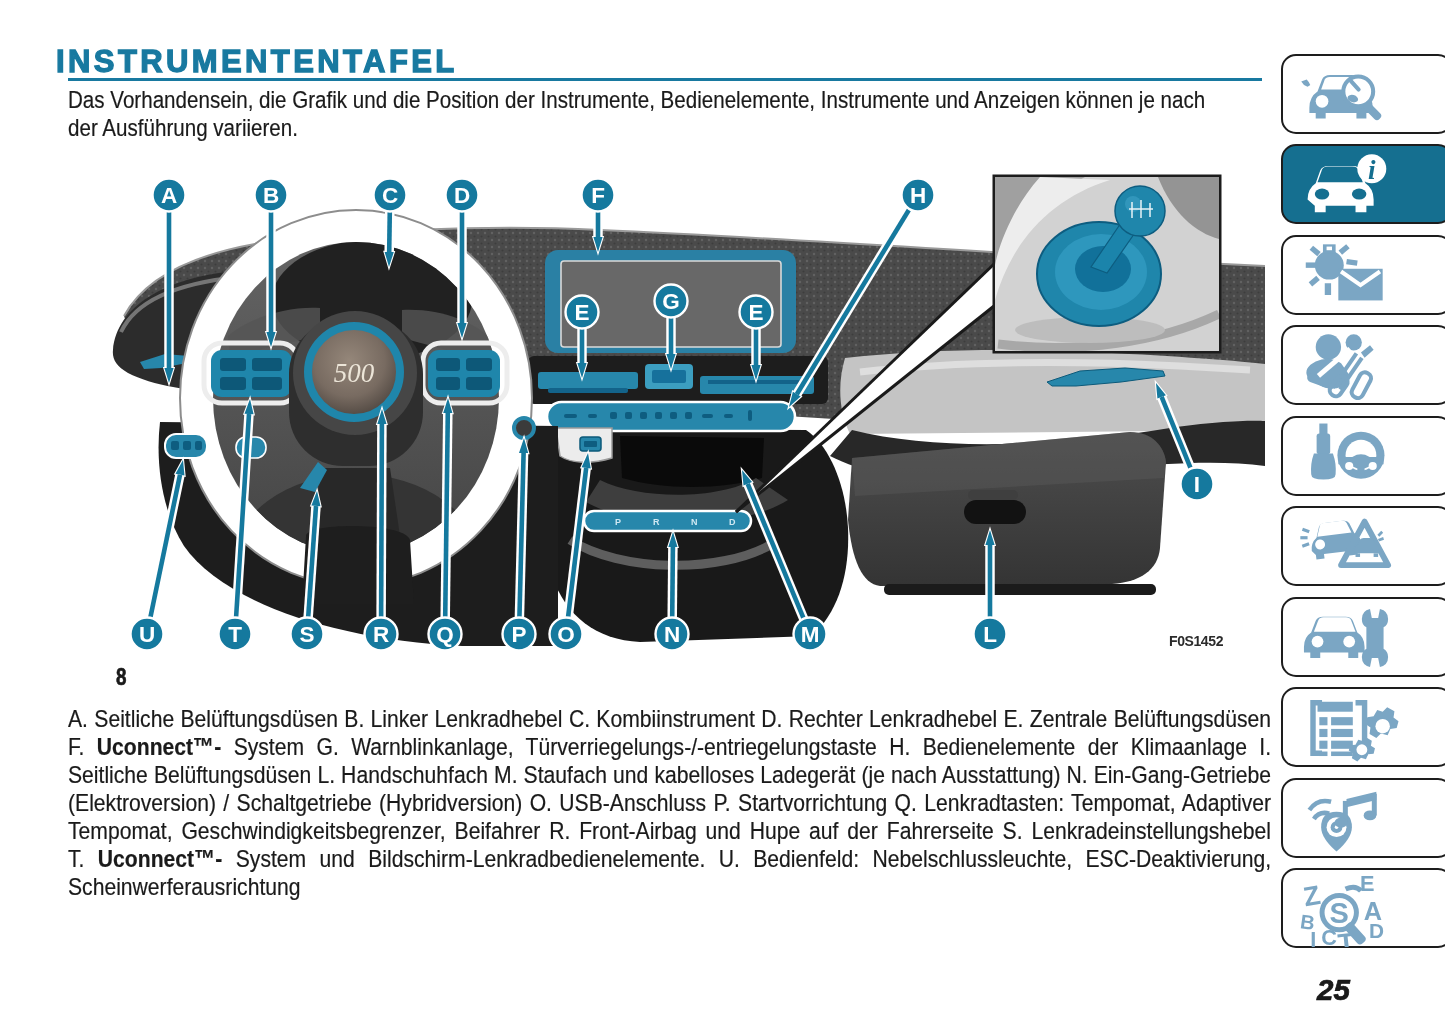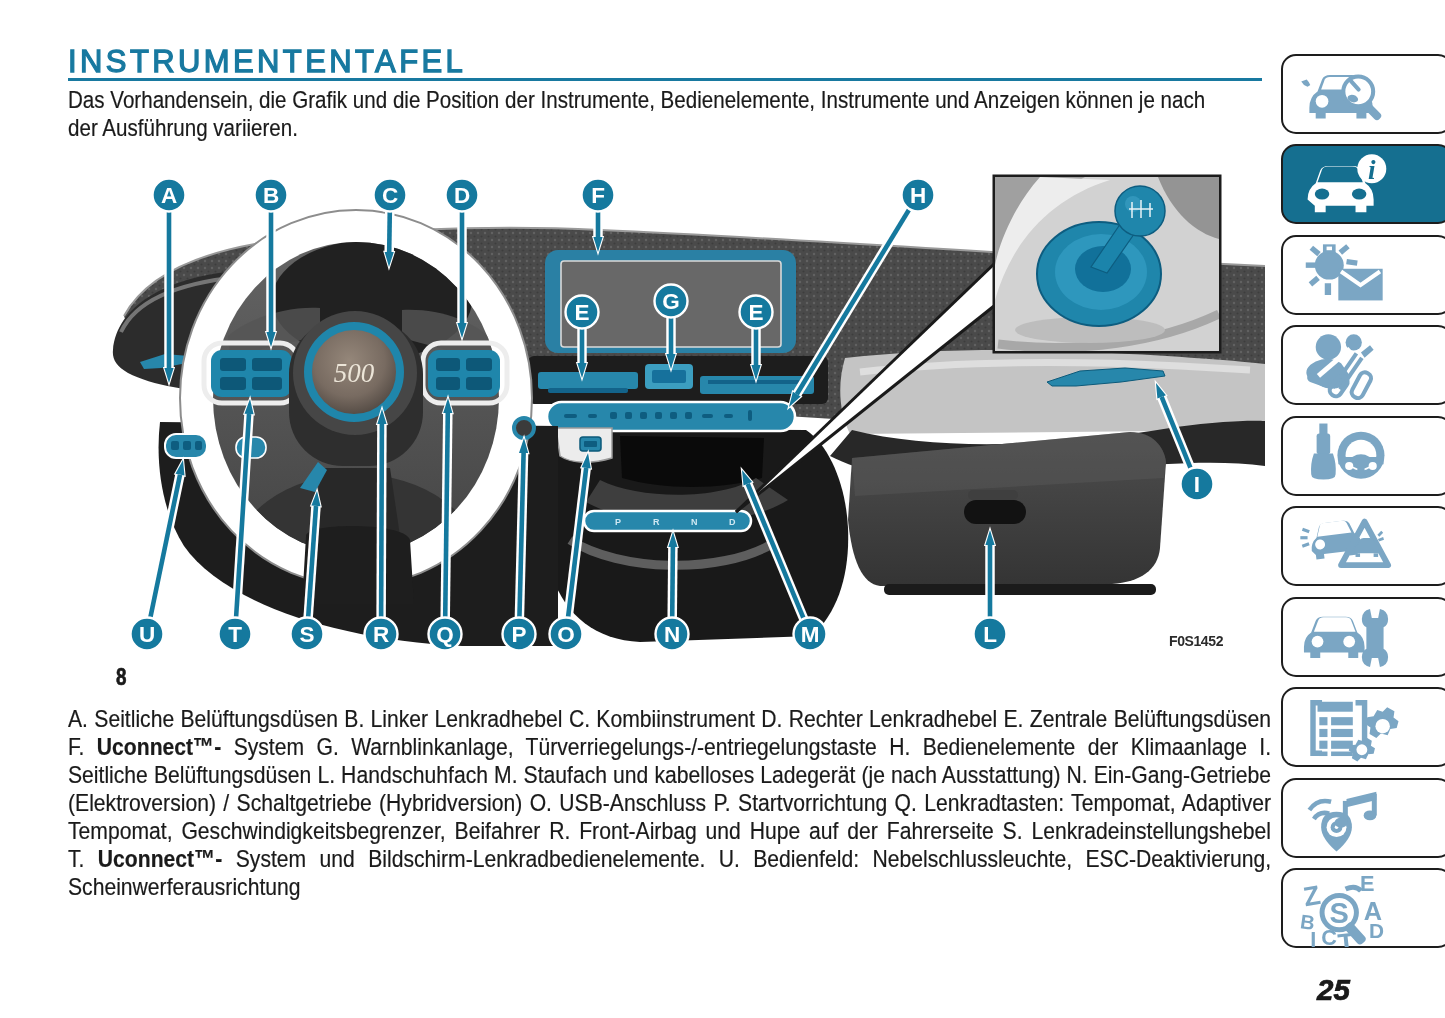--- a/index.html
+++ b/index.html
@@ -1,21 +1,21 @@
 <!DOCTYPE html>
 <html><head><meta charset="utf-8">
 <style>
 html,body{margin:0;padding:0}
 body{width:1445px;height:1018px;position:relative;background:#fff;overflow:hidden;
  font-family:"Liberation Sans",sans-serif;color:#1a1a1a;}
 .abs{position:absolute}
 </style></head>
 <body>
 
-<div class="abs" style="left:68px;top:44px;font-size:31px;font-weight:normal;color:#1879a0;letter-spacing:3.4px;-webkit-text-stroke:1.3px #1879a0;">INSTRUMENTENTAFEL</div>
+<div class="abs" style="left:56px;top:44px;font-size:31px;font-weight:bold;color:#1879a0;letter-spacing:3.4px;-webkit-text-stroke:1.3px #1879a0;">INSTRUMENTENTAFEL</div>
 <div class="abs" style="left:68px;top:77.5px;width:1194px;height:3px;background:#1879a0;"></div>
 
 <div class="abs" style="left:68px;top:86px;font-size:24.5px;line-height:27.5px;transform:scaleX(0.84);transform-origin:0 0;-webkit-text-stroke:0.2px #1a1a1a;">
 <div style="white-space:nowrap">Das Vorhandensein, die Grafik und die Position der Instrumente, Bedienelemente, Instrumente und Anzeigen können je nach</div>
 <div style="white-space:nowrap">der Ausführung variieren.</div>
 </div>
 
 <svg style="position:absolute;left:0;top:0" width="1280" height="720" viewBox="0 0 1280 720">
 <defs>
 <pattern id="dt" width="7" height="7" patternUnits="userSpaceOnUse">

